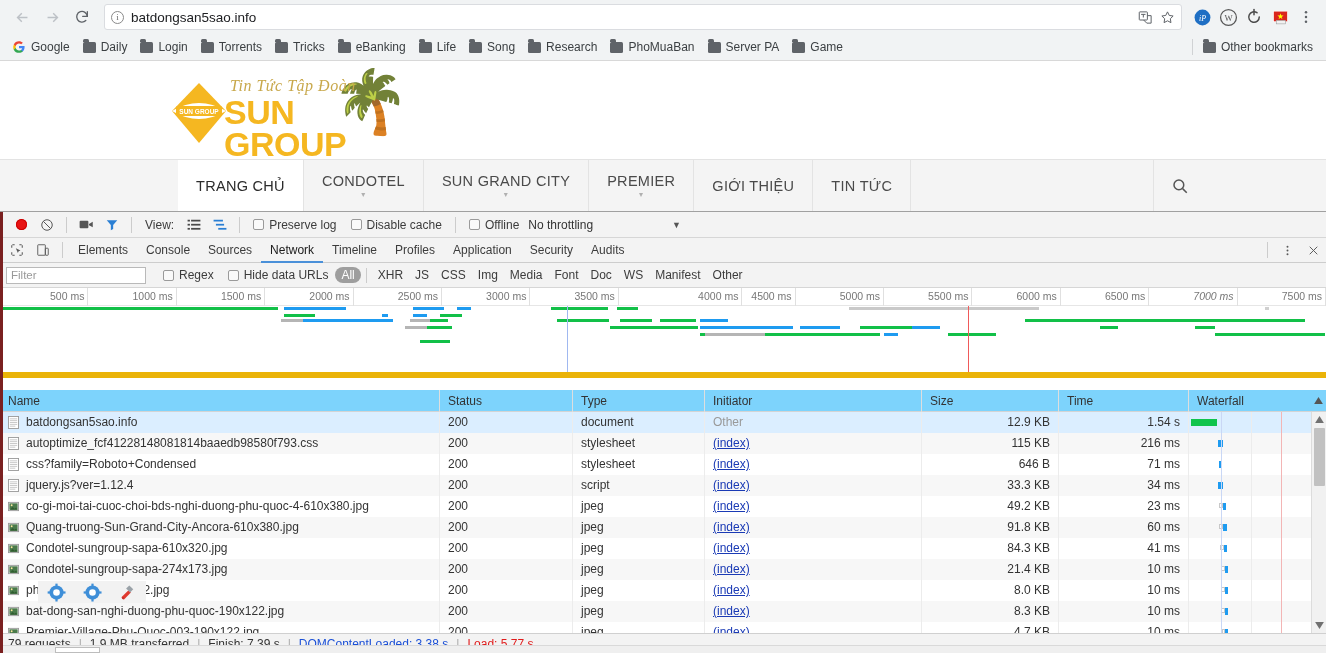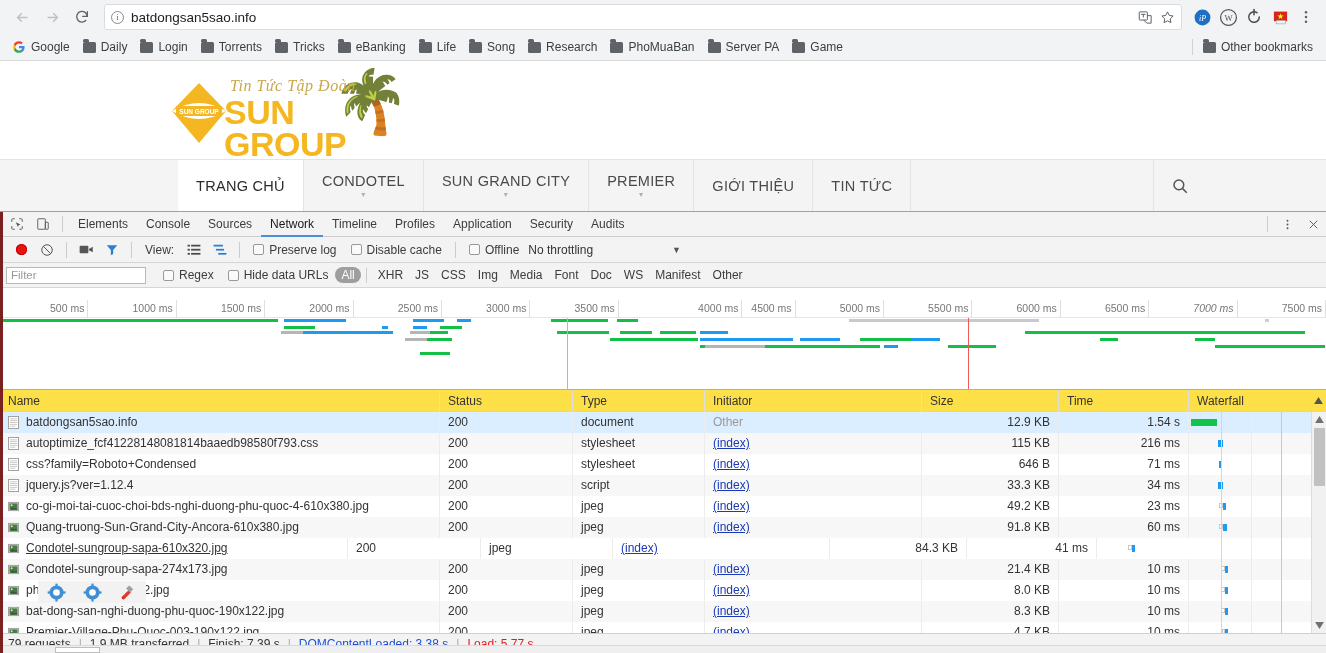--- a/index.html
+++ b/index.html
@@ -125,36 +125,36 @@
   }
   #filter-input {
     width:140px; height:17px; border:1px solid #b9b9b9; background:#fff;
     font-size:11.5px; color:#999; padding:0 4px; line-height:15px; margin-right:10px;
   }
   .ftype { padding:0 6px; color:#3c3c3c; font-size:12px; }
   .ftype.sel { background:#9e9e9e; color:#fff; border-radius:8px; padding:1px 6px; }
   .fsep { width:1px; height:15px; background:#ccc; margin:0 5px; }
 
   
-  #overview { height:90px; position:relative; border-bottom:1px solid #eab308; flex:0 0 auto; background:#fff;margin-top:12px; }
+  #overview { height:90px; position:relative; border-bottom:6px solid #eab308; flex:0 0 auto; background:#fff; }
   #ov-ruler { height:18px; position:relative; border-bottom:1px solid #e6e6e6; }
   .ov-tick {
     position:absolute; top:0; height:18px; border-right:1px solid #e0e0e0;
     font-size:10.5px; color:#777; text-align:right; padding-right:3px; line-height:17px;
   }
   #ov-bars { position:absolute; left:0; top:18px; right:0; bottom:0; overflow:hidden; }
   .ovline { position:absolute; height:3px; border-radius:0; }
   #ov-left-border { position:absolute; left:0; top:0; bottom:0; width:3px; background:#7a2020; }
   .ov-vline { position:absolute; top:18px; bottom:0; width:1px; }
 
   
   #dt-table { flex:1 1 auto; display:flex; flex-direction:column; overflow:hidden; position:relative; }
   #th-row {
-    height:22px; display:flex; align-items:center; background:#fde047;
-    border-bottom:1px solid #d4d4d4; font-size:12px; color:#333; flex:0 0 auto;
+    height:22px; display:flex; align-items:center; background:#7dd3fc;
+    border-bottom:1px solid #d4d4d4; font-size:12px; color:#333; flex:0 0 auto;margin-top:12px;
   }
   .th { padding:0 8px; border-right:1px solid #dedede; height:22px; line-height:22px; overflow:hidden; white-space:nowrap; }
   #rows-area { flex:1 1 auto; overflow:hidden; position:relative; }
   .row { height:21px; display:flex; align-items:center; font-size:12px; color:#333; }
   .row.odd { background:#f7f7f7; }
   .row.sel { background:#dbeeff; }
   .cell { padding:0 8px; height:21px; line-height:21px; overflow:hidden; white-space:nowrap; border-right:1px solid #ececec; }
   .cell.name { display:flex; align-items:center; gap:7px; padding-left:8px; }
   .cell.num { text-align:right; }
   .cell.init a { color:#33f; color:#1a3ab5; }
@@ -373,59 +373,20 @@
           <path d="M15.5 15.5L21 21"></path>
         </svg>
     </div>
     <div id="nav-tail"></div>
   </div>
 
 </div>
 
 <div id="devtools">
   <div id="dt-left-border"></div>
-
-  <div id="dt-tabbar">
-    <div class="dt-icon-btn">
-      <svg width="14" height="14" viewBox="0 0 24 24" fill="none" stroke="currentColor" stroke-width="1.8">
-          <path d="M4 3h4M3 4v4M20 3h-4M21 4v4M4 21h4M3 20v-4M20 21h-4M21 20v-4"></path>
-          <path d="M10 9l8 4-3.2 1.2L13.5 17z" fill="currentColor" stroke="none"></path>
-        </svg>
-    </div>
-    <div class="dt-icon-btn">
-      <svg width="14" height="14" viewBox="0 0 24 24" fill="none" stroke="currentColor" stroke-width="1.6">
-          <rect x="3" y="3" width="13" height="18" rx="1"></rect>
-          <rect x="16" y="9" width="5" height="12" rx="1"></rect>
-        </svg>
-    </div>
-    <div class="dt-sep"></div>
-    <div class="dt-tab">Elements</div>
-    <div class="dt-tab">Console</div>
-    <div class="dt-tab">Sources</div>
-    <div class="dt-tab active">Network</div>
-    <div class="dt-tab">Timeline</div>
-    <div class="dt-tab">Profiles</div>
-    <div class="dt-tab">Application</div>
-    <div class="dt-tab">Security</div>
-    <div class="dt-tab">Audits</div>
-    <div id="dt-tab-spacer"></div>
-    <div class="dt-sep"></div>
-    <div class="dt-icon-btn">
-      <svg width="13" height="13" viewBox="0 0 24 24" fill="currentColor">
-          <circle cx="12" cy="5" r="1.8"></circle>
-          <circle cx="12" cy="12" r="1.8"></circle>
-          <circle cx="12" cy="19" r="1.8"></circle>
-        </svg>
-    </div>
-    <div class="dt-icon-btn">
-      <svg width="13" height="13" viewBox="0 0 24 24" fill="none" stroke="currentColor" stroke-width="1.8">
-          <path d="M5 5l14 14M19 5L5 19"></path>
-        </svg>
-    </div>
-  </div>
 
   <div id="dt-toolbar2">
     <div class="dt-icon-btn">
         <span id="record-dot"></span>
       </div>
     <div class="dt-icon-btn">
       <svg width="14" height="14" viewBox="0 0 24 24" fill="none" stroke="#555" stroke-width="1.7">
           <circle cx="12" cy="12" r="9"></circle>
           <path d="M5.6 5.6l12.8 12.8"></path>
         </svg>
@@ -470,20 +431,59 @@
         <span class="cbx"></span>
         <span>Disable cache</span>
       </label>
     <div class="dt-sep"></div>
     <label class="tb-item">
         <span class="cbx"></span>
         <span>Offline</span>
       </label>
     <span class="tb-item" id="throttle-label">No throttling</span>
     <span class="caret-dn" style="margin-left:72px">▼</span>
+  </div>
+
+  <div id="dt-tabbar">
+    <div class="dt-icon-btn">
+      <svg width="14" height="14" viewBox="0 0 24 24" fill="none" stroke="currentColor" stroke-width="1.8">
+          <path d="M4 3h4M3 4v4M20 3h-4M21 4v4M4 21h4M3 20v-4M20 21h-4M21 20v-4"></path>
+          <path d="M10 9l8 4-3.2 1.2L13.5 17z" fill="currentColor" stroke="none"></path>
+        </svg>
+    </div>
+    <div class="dt-icon-btn">
+      <svg width="14" height="14" viewBox="0 0 24 24" fill="none" stroke="currentColor" stroke-width="1.6">
+          <rect x="3" y="3" width="13" height="18" rx="1"></rect>
+          <rect x="16" y="9" width="5" height="12" rx="1"></rect>
+        </svg>
+    </div>
+    <div class="dt-sep"></div>
+    <div class="dt-tab">Elements</div>
+    <div class="dt-tab">Console</div>
+    <div class="dt-tab">Sources</div>
+    <div class="dt-tab active">Network</div>
+    <div class="dt-tab">Timeline</div>
+    <div class="dt-tab">Profiles</div>
+    <div class="dt-tab">Application</div>
+    <div class="dt-tab">Security</div>
+    <div class="dt-tab">Audits</div>
+    <div id="dt-tab-spacer"></div>
+    <div class="dt-sep"></div>
+    <div class="dt-icon-btn">
+      <svg width="13" height="13" viewBox="0 0 24 24" fill="currentColor">
+          <circle cx="12" cy="5" r="1.8"></circle>
+          <circle cx="12" cy="12" r="1.8"></circle>
+          <circle cx="12" cy="19" r="1.8"></circle>
+        </svg>
+    </div>
+    <div class="dt-icon-btn">
+      <svg width="13" height="13" viewBox="0 0 24 24" fill="none" stroke="currentColor" stroke-width="1.8">
+          <path d="M5 5l14 14M19 5L5 19"></path>
+        </svg>
+    </div>
   </div>
 
   <div id="dt-filterbar">
     <div id="filter-input" title="Filter">Filter</div>
     <label class="tb-item">
         <span class="cbx"></span>
         <span>Regex</span>
       </label>
     <label class="tb-item">
         <span class="cbx"></span>
@@ -708,21 +708,21 @@
             <div class="cell " style="width: 132px;">jpeg</div>
             <div class="cell init" style="width: 217px;"><a href="#">(index)</a></div>
             <div class="cell num" style="width: 137px;">91.8 KB</div>
             <div class="cell num" style="width: 130px;">60 ms</div>
             <div class="cell wf" style="width: 137px;">
               <div class="wfbar" style="left: 30px; width: 4px; background: rgb(255, 255, 255); border: 1px solid rgb(200, 200, 200); height: 5px;"></div>
               <div class="wfbar" style="left: 34px; width: 4px; background: rgb(30, 155, 240);"></div>
             </div>
           </div>
           <div class="row">
-            <div class="cell name" style="width: 348px; text-decoration: underline;">
+            <div class="cell name" style="width: 440px;">
               <svg class="file-ico" viewBox="0 0 12 14">
                 <rect x=".5" y="2.5" width="11" height="9" fill="#fff" stroke="#9a9a9a"></rect>
                 <rect x="1.5" y="3.5" width="9" height="7" fill="#4a7a4a"></rect>
                 <circle cx="4" cy="5.6" r="1" fill="#ffe9a0"></circle>
                 <path d="M2 10.5l3-3 2.2 2 1.6-1.4 1.7 2.4z" fill="#2f5c2f"></path>
               </svg>
               <span>Condotel-sungroup-sapa-610x320.jpg</span>
             </div>
             <div class="cell " style="width: 133px;">200</div>
             <div class="cell " style="width: 132px;">jpeg</div>

